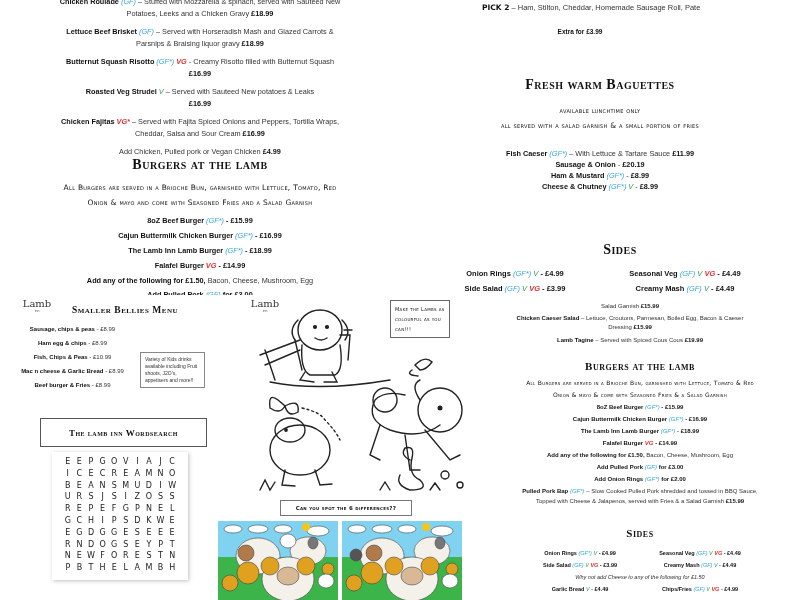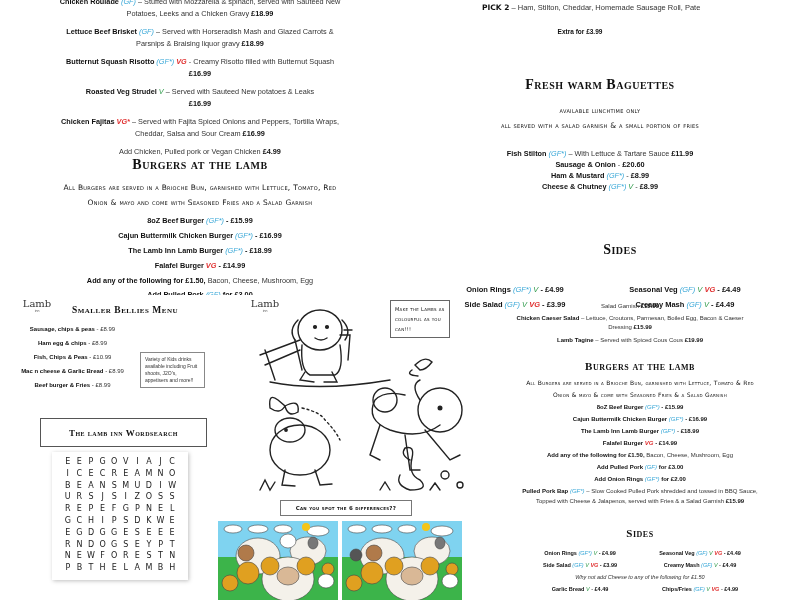--- a/index.html
+++ b/index.html
@@ -61,30 +61,30 @@
   <div class="item" style="margin-top:12px; padding-right:40px; font-size:6.5px;">
     <b>Extra for £3.99</b>
   </div>
 </div>
 
 <div class="abs" style="left:420px; top:75px; width:360px;">
   <div class="title" style="font-size:14px; line-height:20px;">Fresh warm Baguettes</div>
   <div class="sub" style="font-size:7.5px; line-height:15px; margin-top:8px;">available lunchtime only</div>
   <div class="sub" style="font-size:7.5px; line-height:15px;">all served with a salad garnish &amp; a small portion of fries</div>
   <div id="baguette-items" style="margin-top:15px;">
-      <div class="item" style="line-height: 11px;"><b>Fish Stilton </b><span class="gf"> (GF*)</span><span> – With Lettuce &amp; Tartare Sauce </span><b>£11.99</b></div>
-      <div class="item" style="line-height: 11px;"><b>Sausage &amp; Onion</b><span> - </span><b>£20.60</b></div>
+      <div class="item" style="line-height: 11px;"><b>Fish Caeser </b><span class="gf"> (GF*)</span><span> – With Lettuce &amp; Tartare Sauce </span><b>£11.99</b></div>
+      <div class="item" style="line-height: 11px;"><b>Sausage &amp; Onion</b><span> - </span><b>£20.19</b></div>
       <div class="item" style="line-height: 11px;"><b>Ham &amp; Mustard </b><span class="gf"> (GF*)</span><span> -  </span><b>£8.99</b></div>
       <div class="item" style="line-height: 11px;"><b>Cheese &amp; Chutney </b><span class="gf"> (GF*)</span><span class="v"> V</span><span> - </span><b>£8.99</b></div>
     </div>
 </div>
 
 <div class="abs" style="left:440px; top:240px; width:340px;">
   <div class="title" style="font-size:14px; line-height:20px; padding-left:20px;">Sides</div>
-  <div style="display:flex; margin-top:22px;">
+  <div style="display:flex; margin-top:6px;">
     <div id="sides-top-left" style="width:150px;">
         <div class="item" style="font-size: 7.5px; line-height: 15px;"><b>Onion Rings </b><span class="gf"> (GF*)</span><span class="v"> V</span><b> - £4.99</b></div>
         <div class="item" style="font-size: 7.5px; line-height: 15px;"><b>Side Salad </b><span class="gf"> (GF)</span><span class="v"> V</span><span class="vg"> VG</span><b> - £3.99</b></div>
       </div>
     <div id="sides-top-right" style="width:190px;">
         <div class="item" style="font-size: 7.5px; line-height: 15px;"><b>Seasonal Veg </b><span class="gf"> (GF)</span><span class="v"> V</span><span class="vg"> VG</span><b> - £4.49</b></div>
         <div class="item" style="font-size: 7.5px; line-height: 15px;"><b>Creamy Mash </b><span class="gf"> (GF)</span><span class="v"> V</span><b> - £4.49</b></div>
       </div>
   </div>
 </div>

